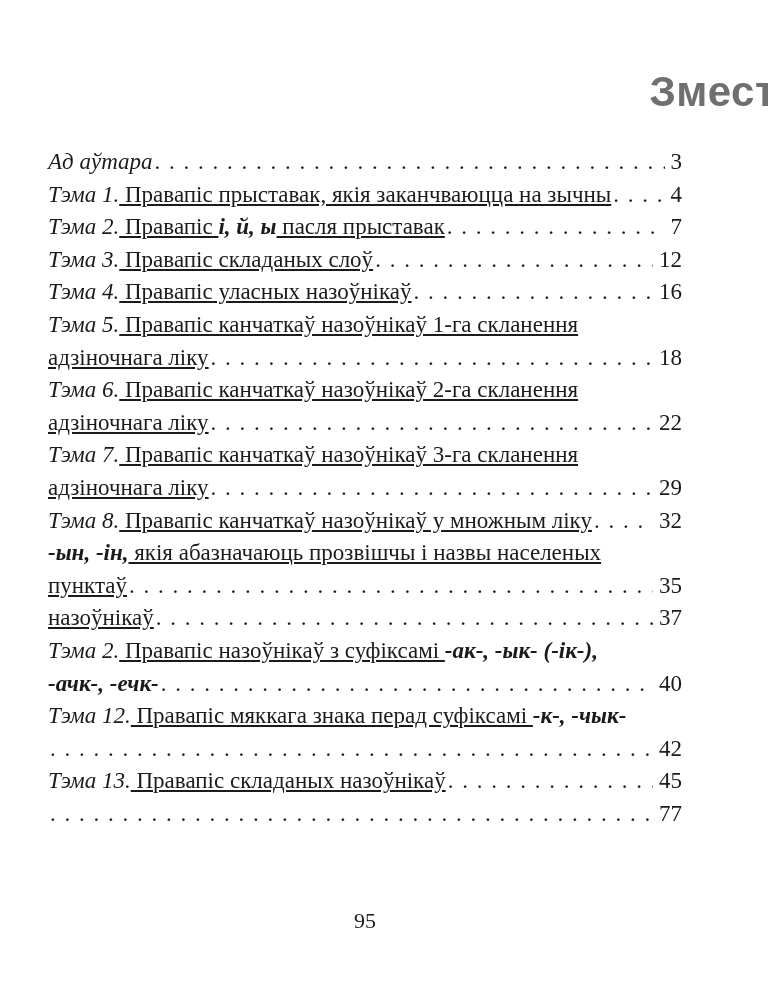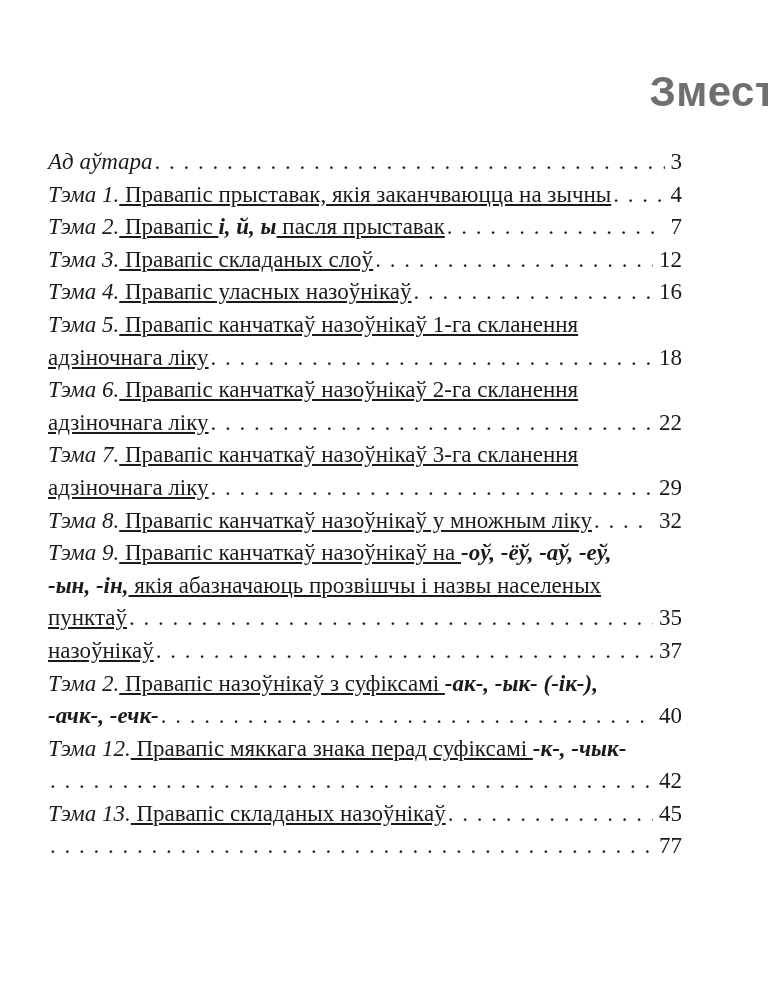--- a/index.html
+++ b/index.html
@@ -151,23 +151,20 @@
       </div>
       <div class="entry">
         <div class="line">
           <span class="text"><span class="seg italic">Тэма 8.</span><span class="seg normal"> Правапіс канчаткаў назоўнікаў у множным ліку</span></span>
           <span class="dots">. . . . . . . . . . . . . . . . . . . . . . . . . . . . . . . . . . . . . . . . . . . . . . . . . . . . . . . . . . . . . . . . . . . . . . </span>
           <span class="pagenum">32</span>
         </div>
       </div>
       <div class="entry">
         <div class="line">
-          <span class="text"><span class="seg italic">Тэма 9.</span><span class="seg normal"> Правапіс канчаткаў назоўнікаў на </span><span class="seg bolditalic">-оў, -ёў, -аў, -еў,</span></span>
-        </div>
-        <div class="line">
           <span class="text"><span class="seg bolditalic">-ын, -ін,</span><span class="seg normal"> якія абазначаюць прозвішчы і назвы населеных</span></span>
         </div>
         <div class="line">
           <span class="text"><span class="seg normal">пунктаў</span></span>
           <span class="dots">. . . . . . . . . . . . . . . . . . . . . . . . . . . . . . . . . . . . . . . . . . . . . . . . . . . . . . . . . . . . . . . . . . . . . . </span>
           <span class="pagenum">35</span>
         </div>
       </div>
       <div class="entry">
         <div class="line">
@@ -202,13 +199,14 @@
           <span class="pagenum">45</span>
         </div>
       </div>
       <div class="entry">
         <div class="line">
           <span class="dots">. . . . . . . . . . . . . . . . . . . . . . . . . . . . . . . . . . . . . . . . . . . . . . . . . . . . . . . . . . . . . . . . . . . . . . </span>
           <span class="pagenum">77</span>
         </div>
       </div>
     </div>
+  <div class="footer">95</div>
 </div>
 
 </body></html>

